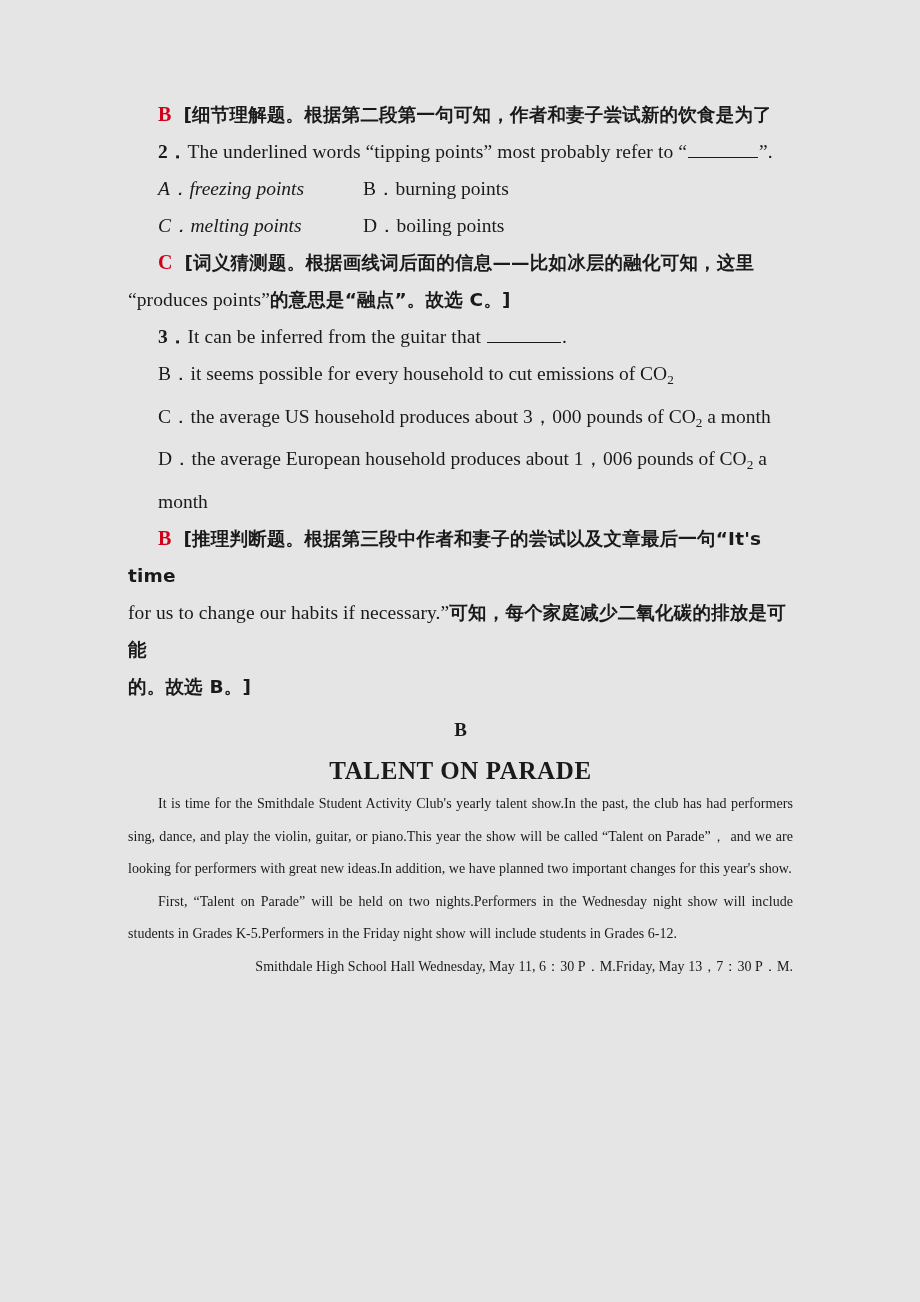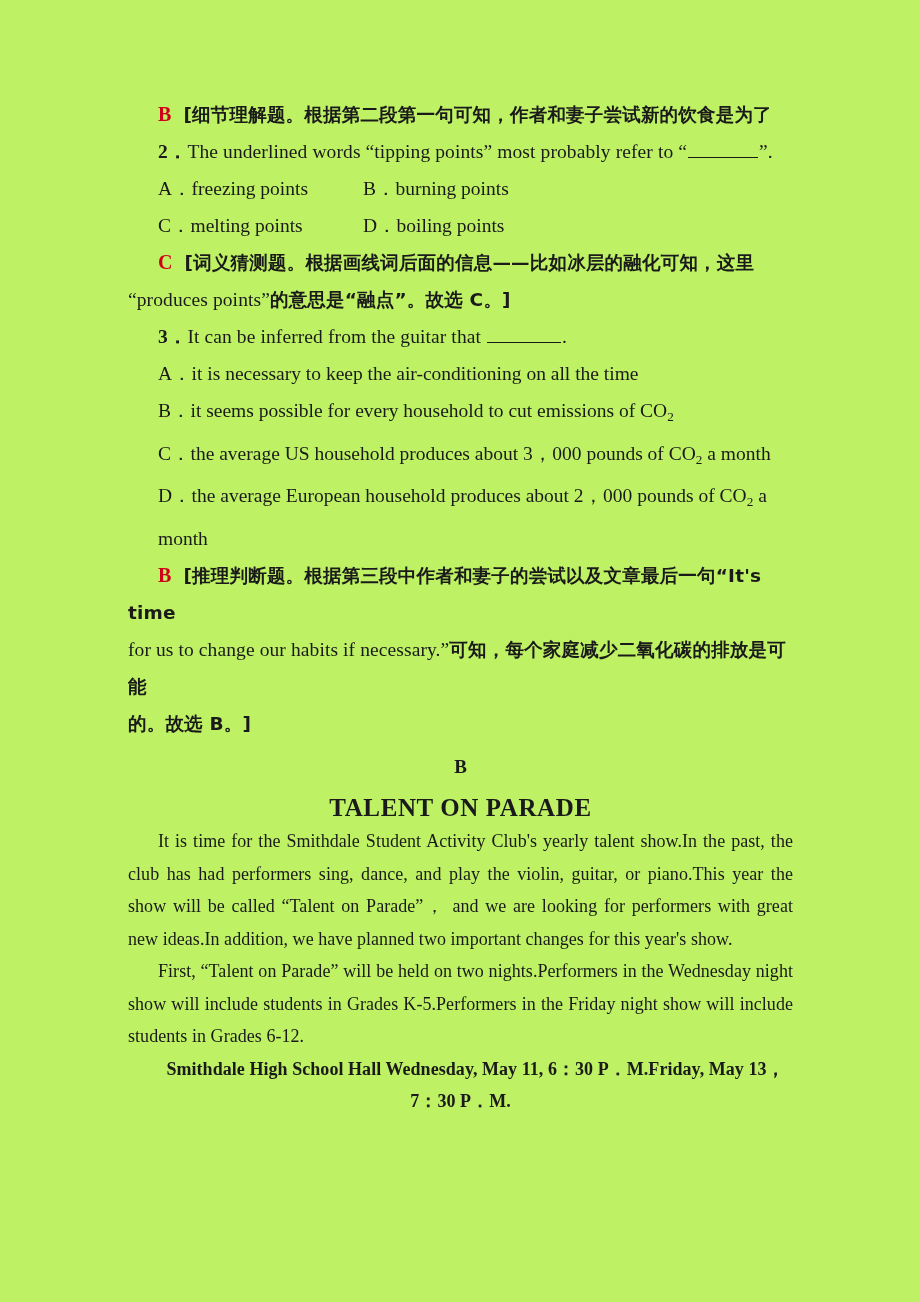--- a/index.html
+++ b/index.html
@@ -16,21 +16,21 @@
     font-family: "Liberation Serif", "DejaVu Serif", serif;
     color: #1a1a1a;
   }
 
   .page {
     position: absolute;
     left: 0;
     top: 0;
     width: 920px;
     height: 1302px;
-    background: #bef264;
+    background: #e5e5e5;
   }
 
   
   .content {
     position: absolute;
     left: 128px;
     top: 96px;
     width: 665px;
   }
 
@@ -64,21 +64,21 @@
     font-size: 19.5px;
   }
 
   
   .opt-row {
     font-size: 19.5px;
     line-height: 37px;
     position: relative;
     padding-left: 30px;
   }
-  .opt-row .col-a { display: inline-block; width: 205px; }
+  .opt-row .col-a { display: inline-block; width: 205px; font-style: italic; }
   .opt-row .col-b { display: inline-block; font-family: Liberation Serif, serif; }
 
   .opt-single {
     font-size: 19.5px;
     line-height: 37px;
     padding-left: 30px;
   }
 
   .blank-line {
     display: inline-block;
@@ -101,28 +101,28 @@
     margin-top: 8px;
   }
   .center-head.title {
     font-size: 25px;
     letter-spacing: 0.6px;
     line-height: 34px;
   }
 
   
   .para {
-    font-size: 18px;
+    font-size: 14px;
     line-height: 32.5px;
     text-align: justify;
     text-justify: inter-word;
     text-indent: 30px;
     letter-spacing: 0.05px;
   }
-  .para.last-left { text-align: center; font-weight: bold; }
+  .para.last-left { text-align: right; }
 </style>
 </head>
 <body>
 
 <div class="page">
   <div class="content">
 
     <div class="qa-line indent">
       <span class="ans-letter">B</span><span class="cn">[细节理解题。根据第二段第一句可知，作者和妻子尝试新的饮食是为了</span>
     </div>
@@ -143,30 +143,27 @@
     </div>
     <div class="qa-line hang">
       <span>“produces points”</span><span class="cn">的意思是“融点”。故选 C。]</span>
     </div>
 
     <div class="qa-line indent">
       <span class="qnum">3．</span><span>It can be inferred from the guitar that </span><span class="blank-line wide"></span><span>.</span>
     </div>
 
     <div class="opt-single">
-      <span>A．</span><span>it is necessary to keep the air-conditioning on all the time</span>
-    </div>
-    <div class="opt-single">
       <span>B．</span><span>it seems possible for every household to cut emissions of CO</span><sub>2</sub><span></span>
     </div>
     <div class="opt-single">
       <span>C．</span><span>the average US household produces about 3，000 pounds of CO</span><sub>2</sub><span> a month</span>
     </div>
     <div class="opt-single">
-      <span>D．</span><span>the average European household produces about 2，000 pounds of CO</span><sub>2</sub><span> a month</span>
+      <span>D．</span><span>the average European household produces about 1，006 pounds of CO</span><sub>2</sub><span> a month</span>
     </div>
 
     <div class="qa-line indent">
       <span class="ans-letter">B</span><span class="cn">[推理判断题。根据第三段中作者和妻子的尝试以及文章最后一句“It's time</span>
     </div>
     <div class="qa-line hang">
       <span>for us to change our habits if necessary.”</span><span class="cn">可知，每个家庭减少二氧化碳的排放是可能</span>
     </div>
     <div class="qa-line hang">
       <span class="cn">的。故选 B。]</span>

